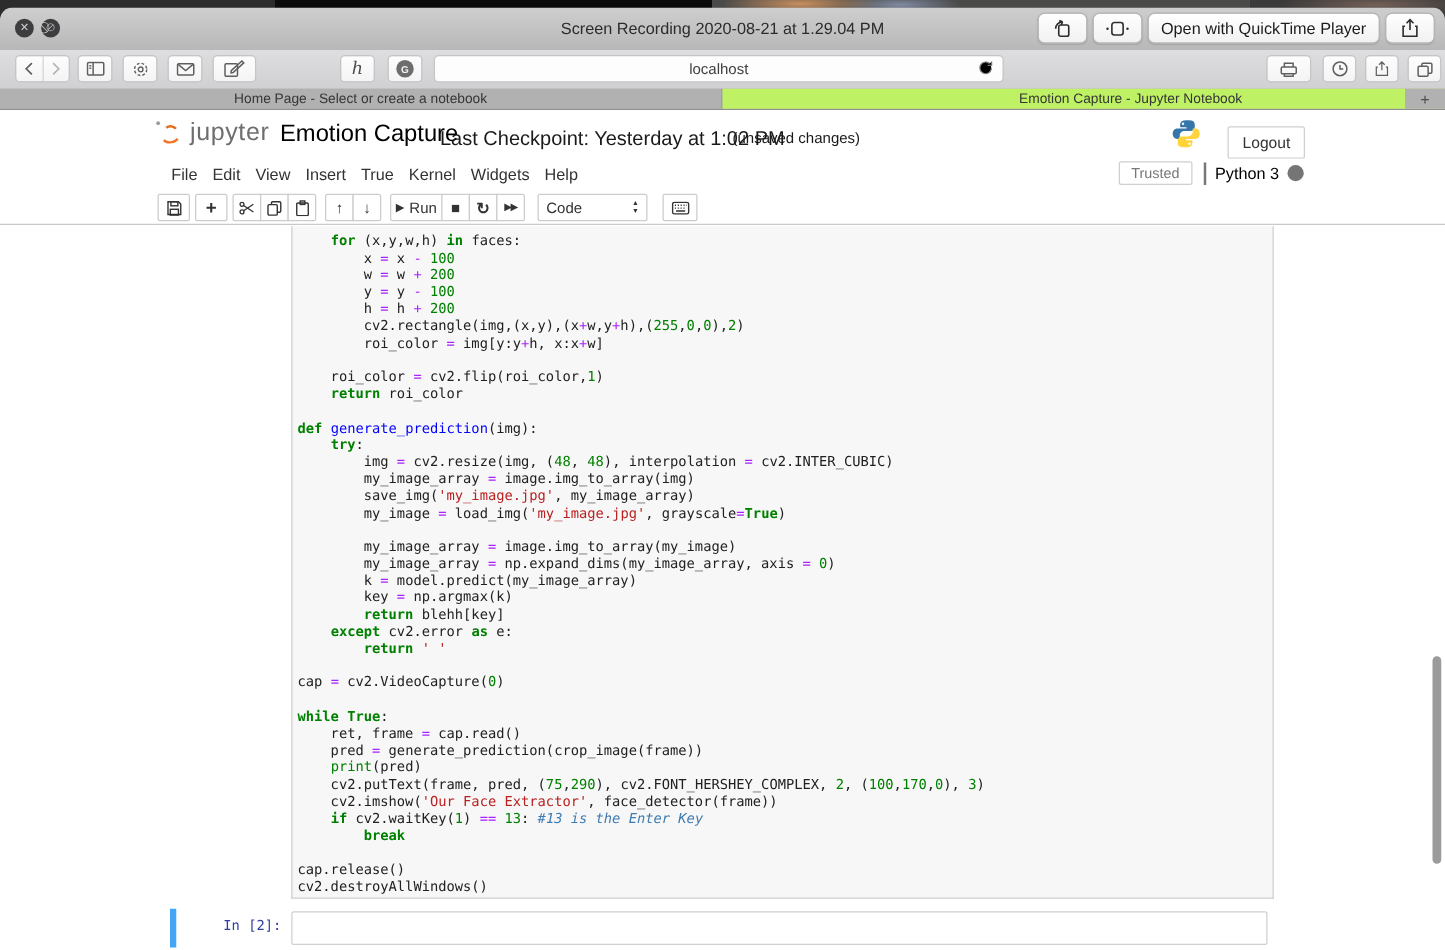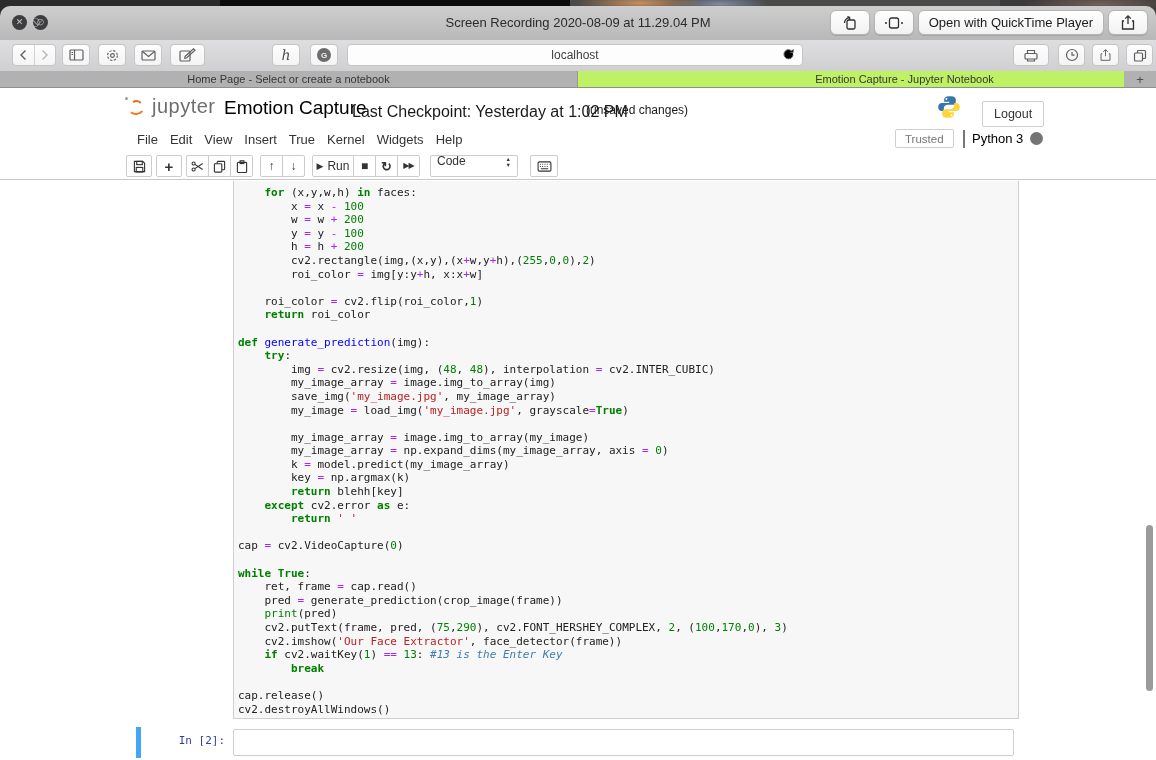--- a/index.html
+++ b/index.html
@@ -83,21 +83,21 @@
   .jp-toolbar{position:absolute;top:152px;left:0;width:1156px;height:28px;background:#fff;border-bottom:1px solid #c9c9c9;box-sizing:border-box;}
   .tb-btn{position:absolute;top:3px;height:22px;background:#fff;border:1px solid #ccc;border-radius:2px;
     display:flex;align-items:center;justify-content:center;color:#333;font-size:12px;box-sizing:border-box;}
   .tb-btn svg{stroke:#333;fill:none;stroke-width:1.2;}
   .tb-group{position:absolute;top:3px;display:flex;}
   .tb-group .tb-btn{position:static;border-radius:0;margin-left:-1px;}
   .tb-group .tb-btn:first-child{border-radius:2px 0 0 2px;margin-left:0;}
   .tb-group .tb-btn:last-child{border-radius:0 2px 2px 0;}
   .glyph{font-size:12px;line-height:1;}
   .celltype{position:absolute;left:430px;top:3px;width:88px;height:22px;border:1px solid #ccc;border-radius:2px;
-    background:#fff;display:flex;align-items:flex-end;font-size:12px;color:#333;padding:8px 6px;box-sizing:border-box;}
+    background:#fff;display:flex;align-items:center;font-size:12px;color:#333;padding:8px 6px;box-sizing:border-box;}
   .celltype .arrows{margin-left:auto;display:flex;flex-direction:column;font-size:5.5px;color:#333;line-height:1.1;}
 
   
   .notebook{position:absolute;top:181px;left:0;width:1156px;height:579px;background:#fff;}
   .cell1{position:absolute;left:233px;top:0;width:786px;height:538px;background:#f7f7f7;
     border:1px solid #cfcfcf;border-top:none;box-sizing:border-box;overflow:hidden;}
   .code{margin:0;padding:5px 0 4px 4px;font-family:"DejaVu Sans Mono",monospace;font-size:11px;line-height:13.6px;color:#212121;}
   .cm-line{white-space:pre;}
   .tk-p{color:#212121;}
   .tk-k{color:#008000;font-weight:bold;}
@@ -118,21 +118,21 @@
 <body>
 
 <div class="screen">
   <div class="desktop"></div>
 
   <div class="qt-bar">
     <div class="traffic">
       <span class="tlight">✕</span>
       <span class="tlight">⃠⊘</span>
     </div>
-    <div class="qt-title">Screen Recording 2020-08-09 at 11.29.04 PM</div>
+    <div class="qt-title">Screen Recording 2020-08-21 at 1.29.04 PM</div>
     <div class="qt-actions">
       <div class="qt-btn iconbtn">
         <svg width="18" height="16" viewBox="0 0 18 16">
           <rect x="6" y="5" width="8" height="9" rx="1.5"></rect>
           <path d="M3.5 8 A5.5 5.5 0 0 1 9 2.5"></path>
           <path d="M9 2.5 l-2.6 -1 M9 2.5 l-1 2.6"></path>
         </svg>
       </div>
       <div class="qt-btn iconbtn">
         <svg width="20" height="14" viewBox="0 0 20 14">

